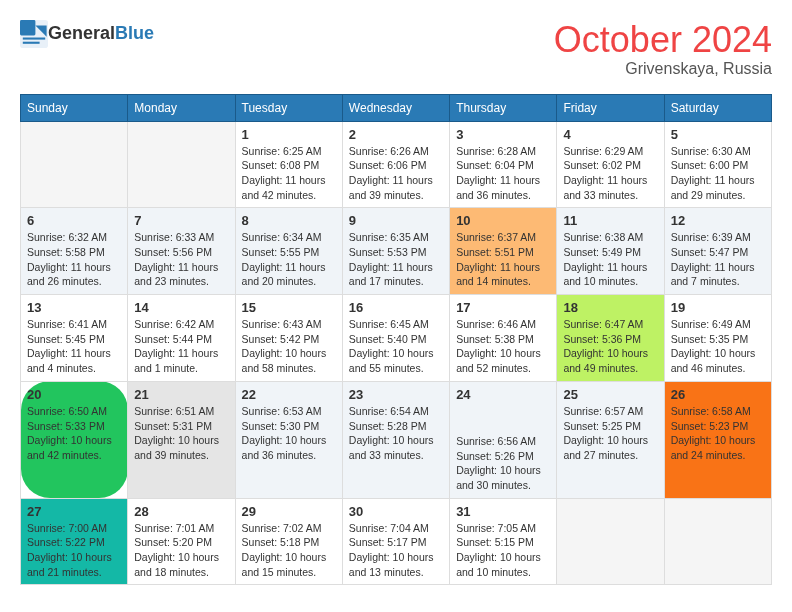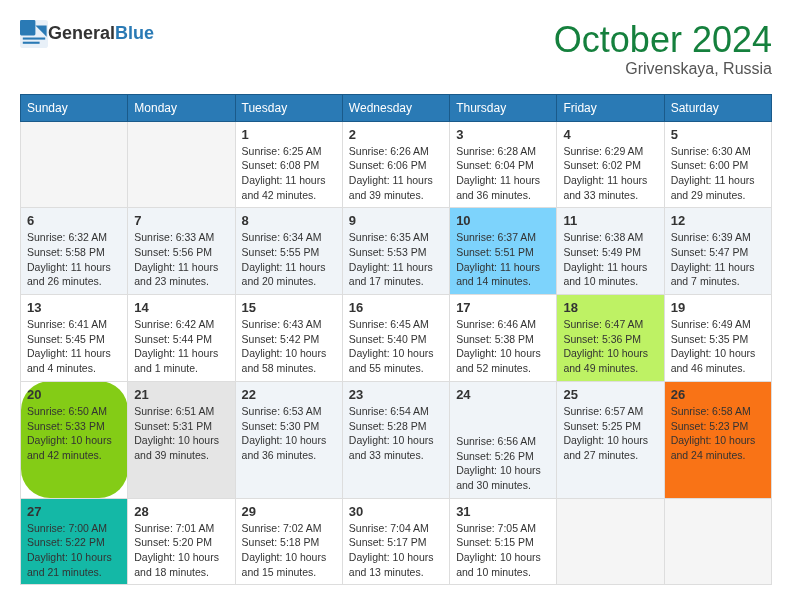--- a/index.html
+++ b/index.html
@@ -36,21 +36,21 @@
     .logo-icon {
       width: 28px;
       height: 28px;
     }
     .title-area {
       text-align: right;
     }
     .month-title {
       font-size: 36px;
       font-weight: 300;
-      color: #15803d;
+      color: #ef4444;
       line-height: 1.1;
     }
     .location-title {
       font-size: 16px;
       color: #555;
     }
     .calendar {
       width: 100%;
       border-collapse: collapse;
       font-size: 11px;
@@ -178,21 +178,21 @@
           <div class="day-info" style="white-space: pre-line;">Sunrise: 6:34 AM
 Sunset: 5:55 PM
 Daylight: 11 hours and 20 minutes.</div>
         </td>
         <td style="background: rgb(240, 244, 248);">
           <div class="day-number">9</div>
           <div class="day-info" style="white-space: pre-line;">Sunrise: 6:35 AM
 Sunset: 5:53 PM
 Daylight: 11 hours and 17 minutes.</div>
         </td>
-        <td style="background: #7dd3fc;">
+        <td style="background: #fdba74;">
           <div class="day-number">10</div>
           <div class="day-info" style="white-space: pre-line;">Sunrise: 6:37 AM
 Sunset: 5:51 PM
 Daylight: 11 hours and 14 minutes.</div>
         </td>
         <td style="background: rgb(240, 244, 248);">
           <div class="day-number">11</div>
           <div class="day-info" style="white-space: pre-line;">Sunrise: 6:38 AM
 Sunset: 5:49 PM
 Daylight: 11 hours and 10 minutes.</div>
@@ -242,21 +242,21 @@
 Daylight: 10 hours and 49 minutes.</div>
         </td>
         <td style="background: rgb(255, 255, 255);">
           <div class="day-number">19</div>
           <div class="day-info" style="white-space: pre-line;">Sunrise: 6:49 AM
 Sunset: 5:35 PM
 Daylight: 10 hours and 46 minutes.</div>
         </td>
       </tr>
       <tr>
-        <td style="background: #84cc16; border-radius: 29px;">
+        <td style="background: #22c55e; border-radius: 29px;">
           <div class="day-number">20</div>
           <div class="day-info" style="white-space: pre-line;">Sunrise: 6:50 AM
 Sunset: 5:33 PM
 Daylight: 10 hours and 42 minutes.</div>
         </td>
         <td style="background: #e5e5e5; margin-left: 18px;">
           <div class="day-number">21</div>
           <div class="day-info" style="white-space: pre-line;">Sunrise: 6:51 AM
 Sunset: 5:31 PM
 Daylight: 10 hours and 39 minutes.</div>

